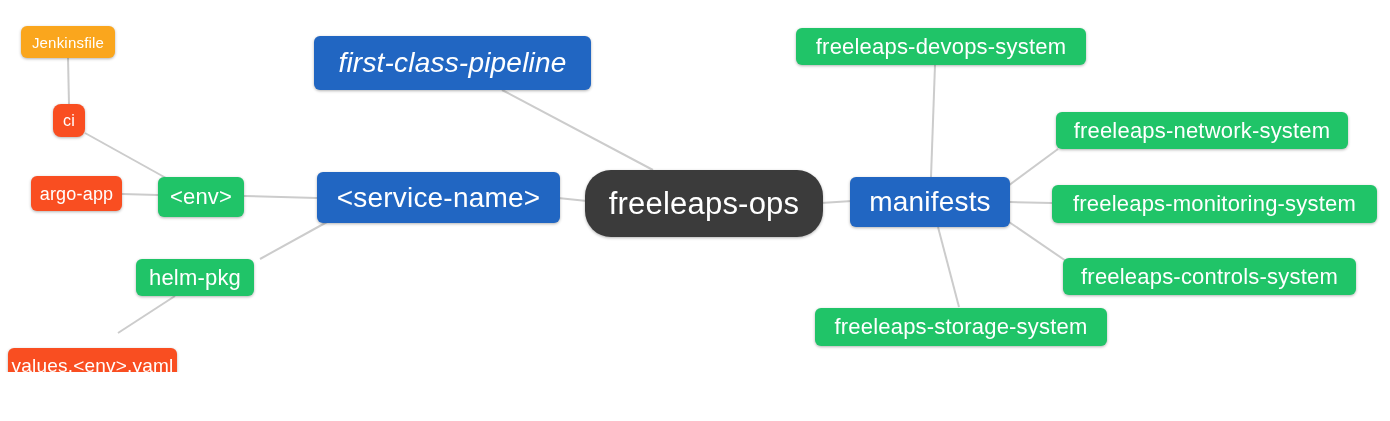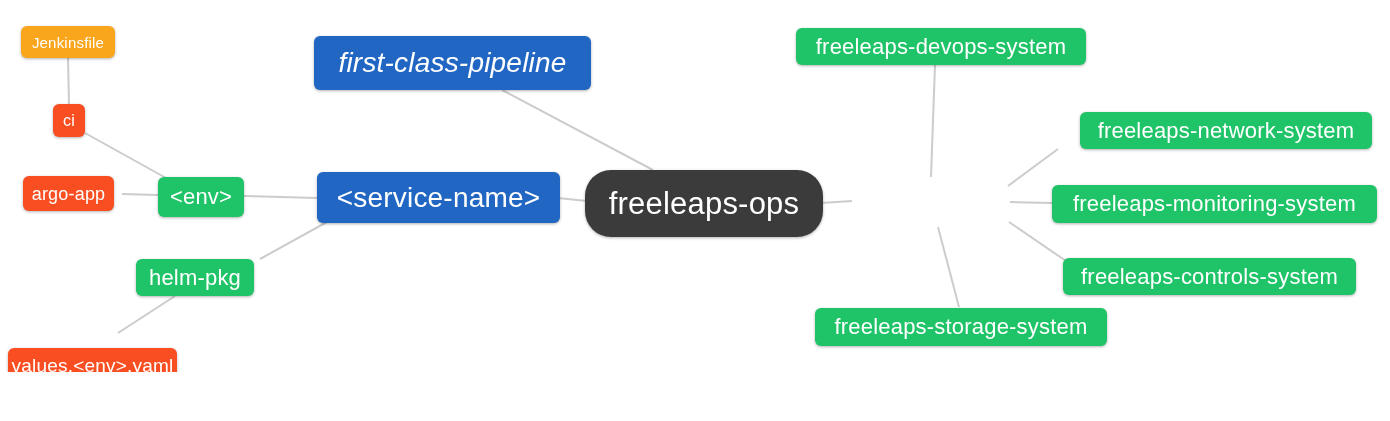--- a/index.html
+++ b/index.html
@@ -48,26 +48,27 @@
       <line x1="558" y1="198" x2="587" y2="201" stroke="#cccccc" stroke-width="2"></line>
       <line x1="821" y1="203" x2="852" y2="201" stroke="#cccccc" stroke-width="2"></line>
       <line x1="931" y1="177" x2="935" y2="65" stroke="#cccccc" stroke-width="2"></line>
       <line x1="1008" y1="186" x2="1058" y2="149" stroke="#cccccc" stroke-width="2"></line>
       <line x1="1010" y1="202" x2="1052" y2="203" stroke="#cccccc" stroke-width="2"></line>
       <line x1="1009" y1="222" x2="1066" y2="261" stroke="#cccccc" stroke-width="2"></line>
       <line x1="938" y1="227" x2="959" y2="307" stroke="#cccccc" stroke-width="2"></line>
     </svg>
 
   <div class="node" style="left: 21px; top: 26px; width: 94px; height: 32px; font-size: 15px; background: rgb(250, 166, 29); color: rgb(255, 255, 255);">Jenkinsfile</div>
-  <div class="node" style="left: 53px; top: 104px; width: 32px; height: 33px; font-size: 16px; background: rgb(249, 78, 33); color: rgb(255, 255, 255);">ci</div>
-  <div class="node" style="left: 23px; top: 176px; width: 91px; height: 35px; font-size: 18px; background: rgb(249, 78, 33); color: rgb(255, 255, 255);">argo-app</div>
+  <div class="node" style="left: 53px; top: 104px; width: 32px; height: 33px; font-size: 16px; background: rgb(249, 78, 33); color: rgb(255, 255, 255); border-radius: 8px;">ci</div>
+  <div class="node" style="left: 31px; top: 176px; width: 91px; height: 35px; font-size: 18px; background: rgb(249, 78, 33); color: rgb(255, 255, 255);">argo-app</div>
   <div class="node" style="left: 158px; top: 177px; width: 86px; height: 40px; font-size: 22px; background: rgb(32, 196, 104); color: rgb(255, 255, 255);">&lt;env&gt;</div>
   <div class="node" style="left: 136px; top: 259px; width: 118px; height: 37px; font-size: 22px; background: rgb(32, 196, 104); color: rgb(255, 255, 255);">helm-pkg</div>
   <div class="node" style="left: 8px; top: 348px; width: 169px; height: 35px; font-size: 19px; background: rgb(249, 78, 33); color: rgb(255, 255, 255);">values.&lt;env&gt;.yaml</div>
   <div class="node" style="left: 314px; top: 36px; width: 277px; height: 54px; font-size: 28px; background: rgb(33, 102, 194); color: rgb(255, 255, 255); font-style: italic;">first-class-pipeline</div>
   <div class="node" style="left: 317px; top: 172px; width: 243px; height: 51px; font-size: 28px; background: rgb(33, 102, 194); color: rgb(255, 255, 255);">&lt;service-name&gt;</div>
   <div class="node" style="left: 585px; top: 170px; width: 238px; height: 67px; font-size: 31px; background: rgb(59, 59, 59); color: rgb(255, 255, 255); border-radius: 26px;">freeleaps-ops</div>
+  <div class="node" style="left: 850px; top: 177px; width: 160px; height: 50px; font-size: 28px; background: rgb(33, 102, 194); color: rgb(255, 255, 255);">manifests</div>
   <div class="node" style="left: 796px; top: 28px; width: 290px; height: 37px; font-size: 22px; background: rgb(32, 196, 104); color: rgb(255, 255, 255);">freeleaps-devops-system</div>
-  <div class="node" style="left: 1056px; top: 112px; width: 292px; height: 37px; font-size: 22px; background: rgb(32, 196, 104); color: rgb(255, 255, 255); margin-left: 24px;">freeleaps-network-system</div>
+  <div class="node" style="left: 1056px; top: 112px; width: 292px; height: 37px; font-size: 22px; background: rgb(32, 196, 104); color: rgb(255, 255, 255);">freeleaps-network-system</div>
   <div class="node" style="left: 1052px; top: 185px; width: 325px; height: 38px; font-size: 22px; background: rgb(32, 196, 104); color: rgb(255, 255, 255);">freeleaps-monitoring-system</div>
   <div class="node" style="left: 1063px; top: 258px; width: 293px; height: 37px; font-size: 22px; background: rgb(32, 196, 104); color: rgb(255, 255, 255);">freeleaps-controls-system</div>
   <div class="node" style="left: 815px; top: 308px; width: 292px; height: 38px; font-size: 22px; background: rgb(32, 196, 104); color: rgb(255, 255, 255);">freeleaps-storage-system</div>
 </div>
 
 </body></html>

